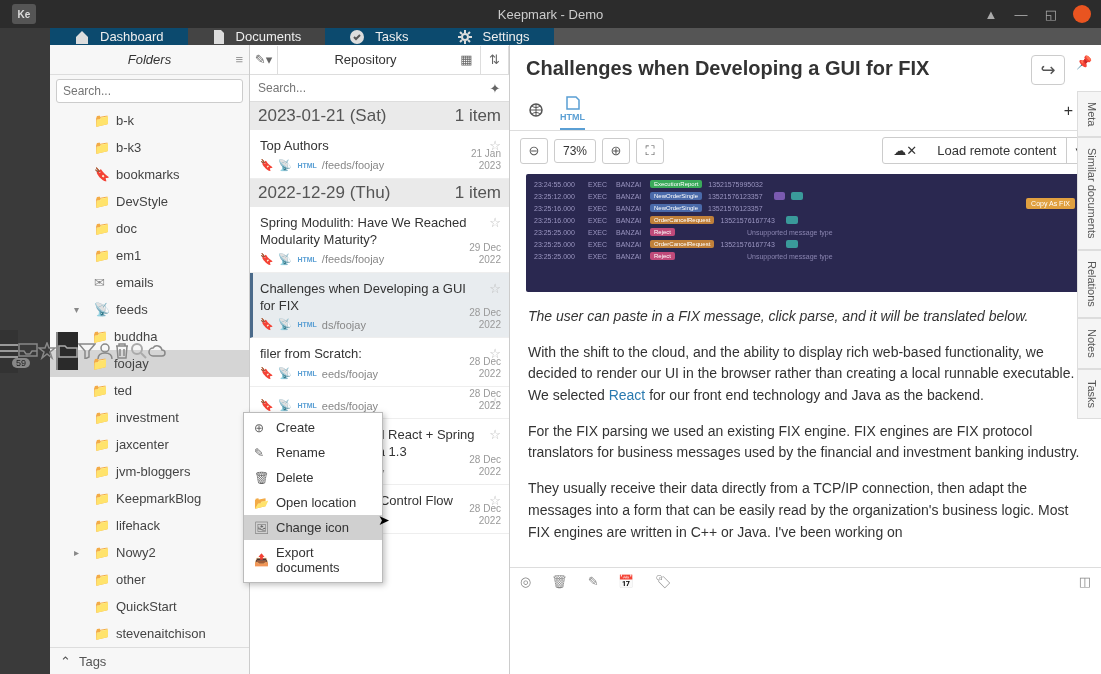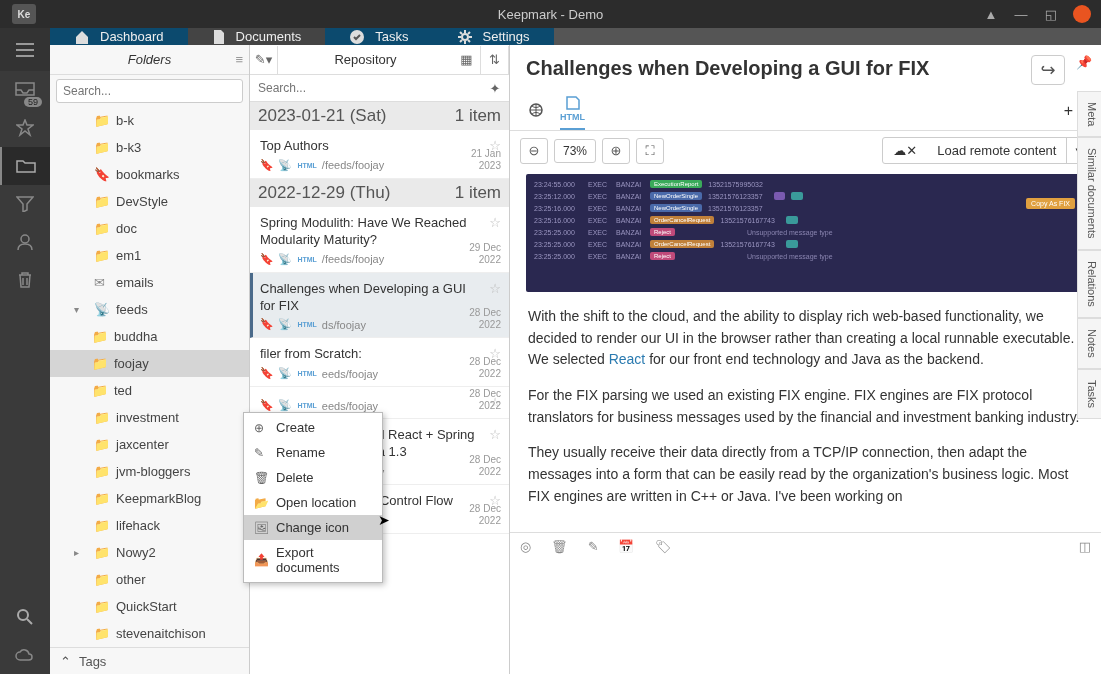--- a/index.html
+++ b/index.html
@@ -8,21 +8,21 @@
 
 .titlebar { height: 28px; background: #2c2c2c; display: flex; align-items: center; color: #ccc; position: relative; }
 .titlebar .app-icon { width: 24px; height: 20px; background: #555; border-radius: 3px; margin-left: 12px; display: flex; align-items: center; justify-content: center; font-size: 10px; color: #ddd; font-weight: bold; }
 .titlebar .title { position: absolute; left: 50%; transform: translateX(-50%); font-size: 13px; }
 .titlebar .win-controls { margin-left: auto; display: flex; gap: 14px; margin-right: 10px; align-items: center; }
 .titlebar .win-btn { width: 16px; height: 16px; display: flex; align-items: center; justify-content: center; color: #aaa; }
 .titlebar .close-btn { width: 18px; height: 18px; border-radius: 50%; background: #e95420; }
 
 
 .app-body { display: flex; height: 646px; }
-.left-rail { width: 50px; background: #3a3a3a; display: flex; flex-direction: column; align-items: center; padding-top: 0; }
+.left-rail { width: 50px; background: #3a3a3a; display: flex; flex-direction: row; align-items: center; padding-top: 0; }
 .left-rail .hamburger { width: 50px; height: 43px; display: flex; align-items: center; justify-content: center; background: #333; }
 .left-rail .rail-item { width: 50px; height: 38px; display: flex; align-items: center; justify-content: center; color: #888; position: relative; }
 .left-rail .rail-item.active { background: #2a2a2a; border-left: 2px solid #888; }
 .left-rail .badge { position: absolute; bottom: 2px; right: 8px; background: #888; color: #222; font-size: 9px; padding: 0 4px; border-radius: 7px; }
 .left-rail .spacer { flex: 1; }
 
 
 .main { flex: 1; display: flex; flex-direction: column; }
 .tabbar { height: 43px; background: #555; display: flex; align-items: stretch; color: #eee; }
 .tabbar .demo-tab { width: 222px; display: flex; align-items: center; padding-left: 14px; gap: 10px; background: #4a4a4a; }
@@ -515,20 +515,21 @@
                 <span class="ts">23:25:25.000</span>
                 <span class="ex">EXEC</span>
                 <span class="bz">BANZAI</span>
                 <span class="tag tag-pink">Reject</span>
                 <span class="num"></span>
                 <span class="msg">Unsupported message type</span>
               </div>
             </div>
         </div>
         <div class="doc-content">
+          <p><em>The user can paste in a FIX message, click parse, and it will be translated below.</em></p>
           <p><span>With the shift to the cloud, and the ability to display rich web-based functionality, we decided to render our UI in the browser rather than creating a local runnable executable. We selected </span><a href="#">React</a><span> for our front end technology and Java as the backend.</span></p>
           <p>For the FIX parsing we used an existing FIX engine. FIX engines are FIX protocol translators for business messages used by the financial and investment banking industry.</p>
           <p>They usually receive their data directly from a TCP/IP connection, then adapt the messages into a form that can be easily read by the organization's business logic. Most FIX engines are written in C++ or Java. I've been working on</p>
         </div>
         <div class="doc-statusbar">
           <span>◎</span>
           <span>🗑</span>
           <span>✎</span>
           <span>📅</span>
           <span>🏷</span>

